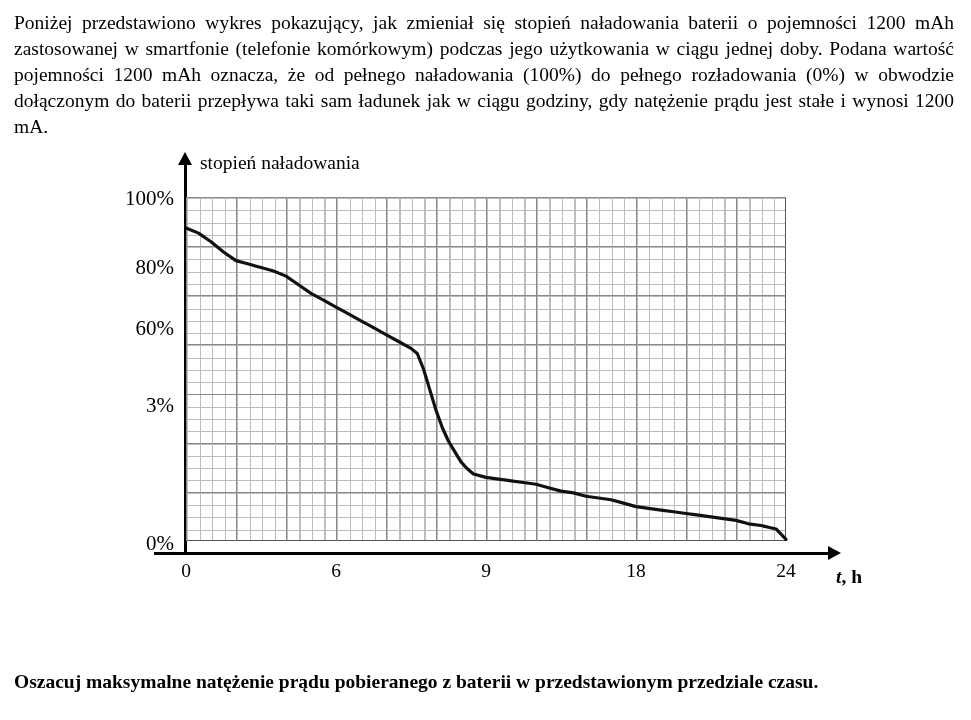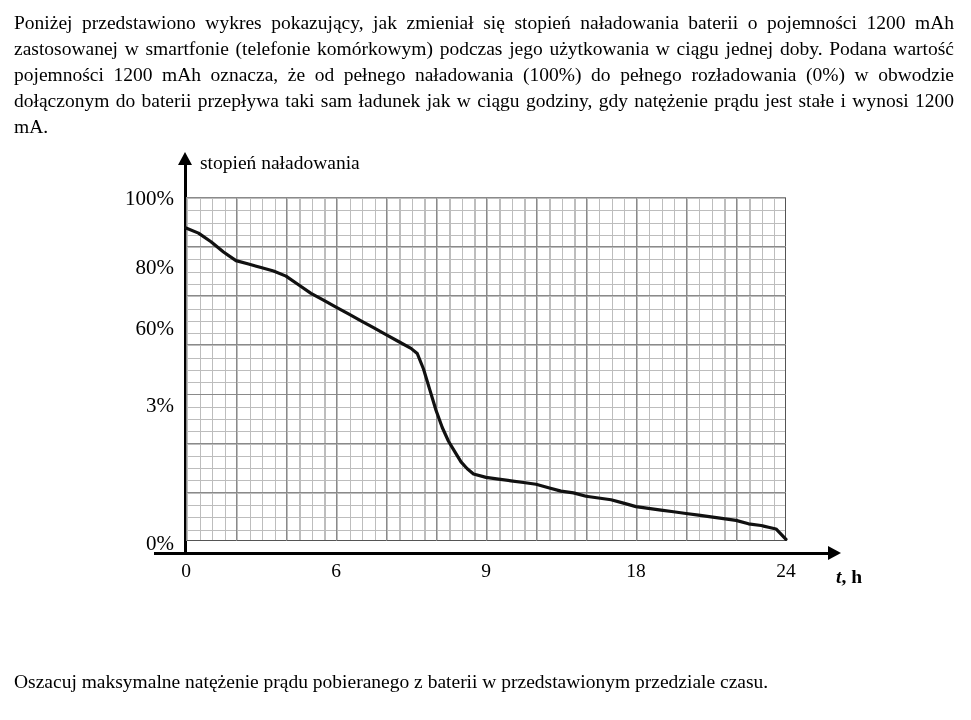--- a/index.html
+++ b/index.html
@@ -149,21 +149,21 @@
     width: 600px;
     height: 344px;
     overflow: visible;
   }
   .closing {
     position: absolute;
     left: 14px;
     top: 648px;
     width: 940px;
     font-family: "Liberation Serif", serif;
-    font-weight: normal;
+    font-weight: bold;
     font-size: 19.5px;
     line-height: 27px;
     text-align: justify;
     text-justify: inter-word;
   }
 </style>
 </head>
 <body>
 
 <div class="page">

